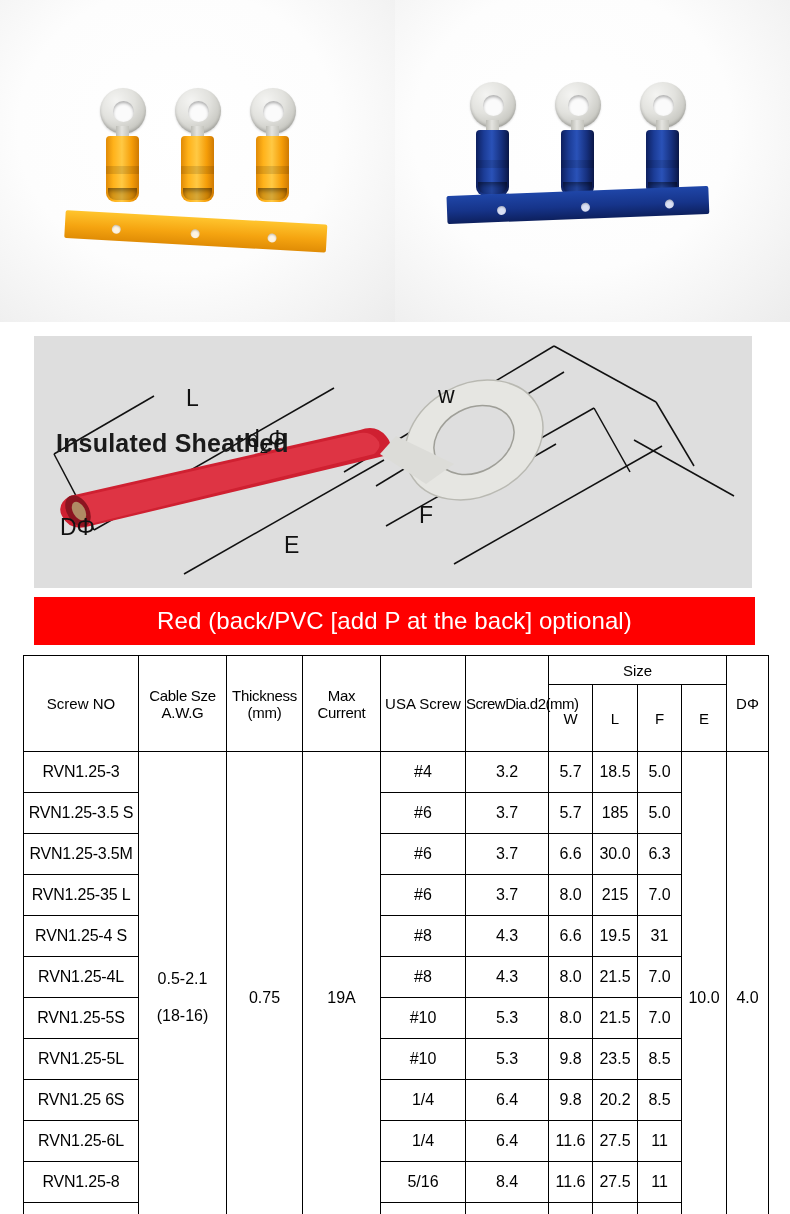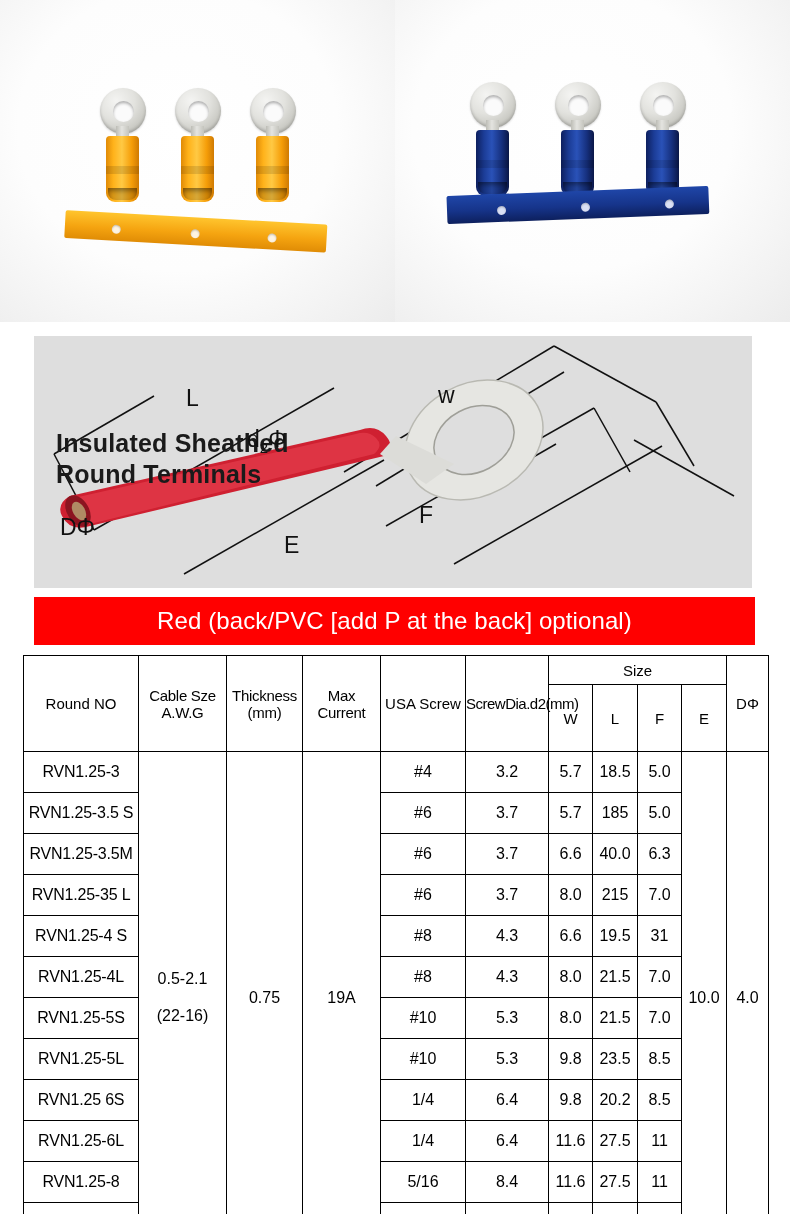--- a/index.html
+++ b/index.html
@@ -214,21 +214,20 @@
       <ellipse cx="45" cy="175" rx="6" ry="10" transform="rotate(-30 45 175)" fill="#b08a64"></ellipse>
 
       <ellipse cx="440" cy="104" rx="72" ry="56" transform="rotate(-28 440 104)" fill="#e6e6e2" stroke="#b9b9b2" stroke-width="1.5"></ellipse>
       <ellipse cx="440" cy="104" rx="42" ry="32" transform="rotate(-28 440 104)" fill="#dedede" stroke="#9f9f98" stroke-width="1.5"></ellipse>
       <path d="M 346 118 L 392 148 L 420 128 L 362 100 Z" fill="#dcdcd8"></path>
     </g>
   </svg>
 
   <div class="diagram-title">
     <span>Insulated Sheathed</span><br>
-    <span>Round Terminals</span>
   </div>
 
   <span class="dim-label" style="left:152px;top:49px;">L</span>
   <span class="dim-label" style="left:404px;top:46px;">w</span>
   <span class="dim-label" style="left:196px;top:90px;margin-left:17px;"><span>d</span><sub>2</sub><span>Φ</span></span>
   <span class="dim-label" style="left:385px;top:166px;">F</span>
   <span class="dim-label" style="left:250px;top:196px;">E</span>
   <span class="dim-label" style="left:26px;top:178px;">DΦ</span>
 </div>
 
@@ -244,42 +243,42 @@
         <col style="width:85px">
         <col style="width:83px">
     <col style="width:44px">
         <col style="width:45px">
         <col style="width:44px">
     <col style="width:45px">
         <col style="width:42px">
   </colgroup>
   <thead>
     <tr>
-      <th rowspan="2">Round NO</th>
+      <th rowspan="2">Screw NO</th>
       <th rowspan="2" class="hdr-sm">Cable Sze A.W.G</th>
       <th rowspan="2" class="hdr-sm">Thickness (mm)</th>
       <th rowspan="2" class="hdr-sm">Max Current</th>
       <th rowspan="2">USA Screw</th>
       <th rowspan="2" class="hdr-xs">ScrewDia.d2(mm)</th>
       <th colspan="4" class="hdr-size" style="height:28px;">Size</th>
       <th rowspan="2">DΦ</th>
     </tr>
     <tr>
       <th class="sub-hd" style="height:38px;">W</th>
       <th class="sub-hd">L</th>
       <th class="sub-hd">F</th>
       <th class="sub-hd">E</th>
     </tr>
   </thead>
   <tbody>
         <tr>
           <td class="item-cell">RVN1.25-3</td>
           <td class="merged" rowspan="12">
             <span class="l2">0.5-2.1</span>
-            <span class="l2">(22-16)</span>
+            <span class="l2">(18-16)</span>
           </td>
           <td rowspan="12">0.75</td>
           <td rowspan="12">19A</td>
           <td>#4</td>
           <td>3.2</td>
           <td>5.7</td>
           <td>18.5</td>
           <td>5.0</td>
           <td rowspan="12">10.0</td>
           <td rowspan="12">4.0</td>
@@ -290,21 +289,21 @@
           <td>3.7</td>
           <td>5.7</td>
           <td>185</td>
           <td>5.0</td>
         </tr>
         <tr>
           <td class="item-cell">RVN1.25-3.5M</td>
           <td>#6</td>
           <td>3.7</td>
           <td>6.6</td>
-          <td>40.0</td>
+          <td>30.0</td>
           <td>6.3</td>
         </tr>
         <tr>
           <td class="item-cell">RVN1.25-35 L</td>
           <td>#6</td>
           <td>3.7</td>
           <td>8.0</td>
           <td>215</td>
           <td>7.0</td>
         </tr>

